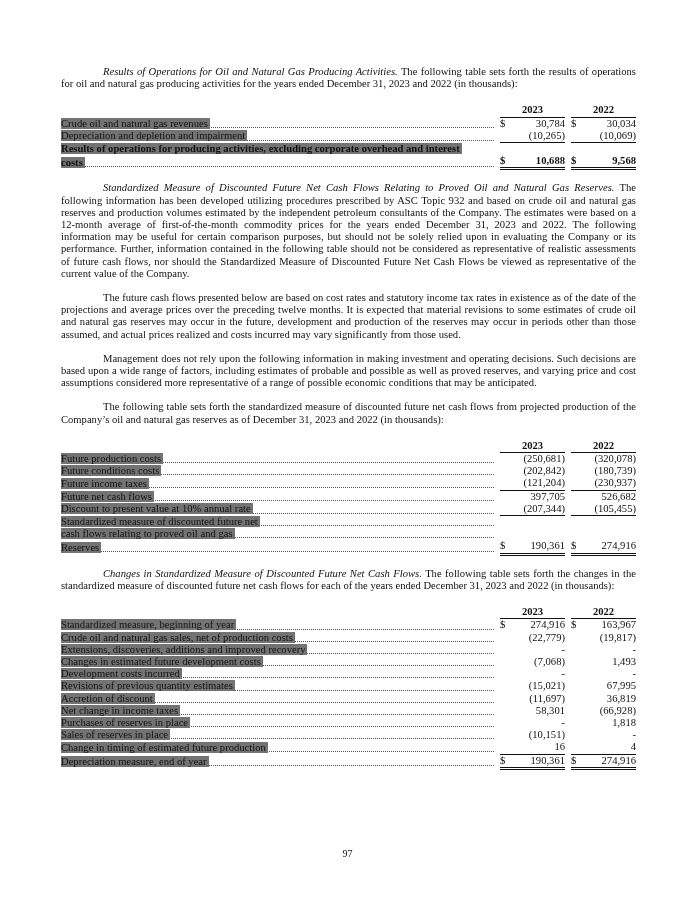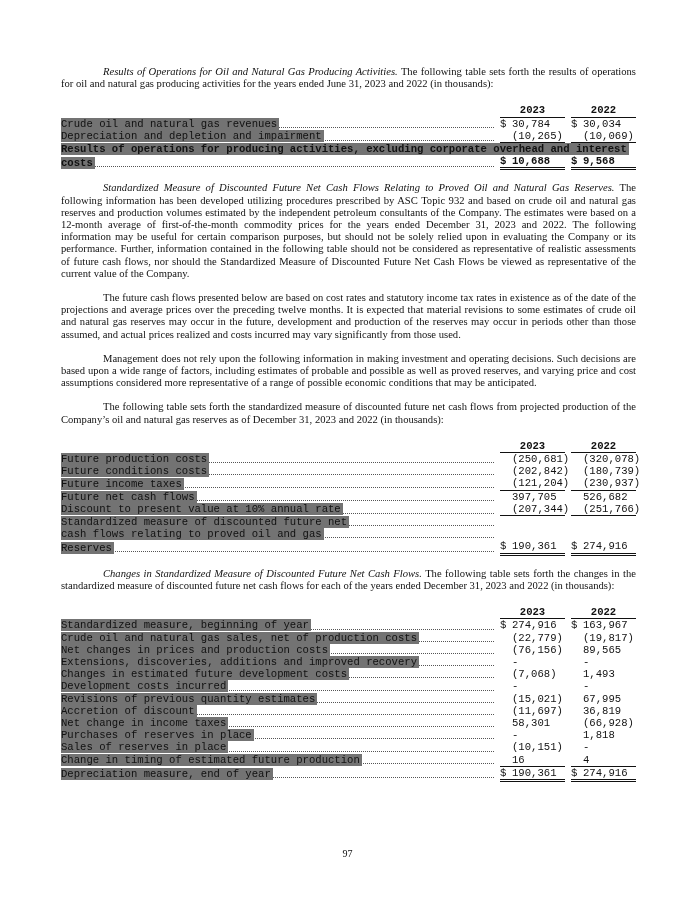--- a/index.html
+++ b/index.html
@@ -6,48 +6,48 @@
   body {
     width: 695px; height: 900px; position: relative; overflow: hidden;
     font-family: "Liberation Serif", "DejaVu Serif", serif;
     color: #111; font-size: 10.6px; line-height: 12.2px;
   }
   .page { position: absolute; left: 61px; top: 66px; width: 575px; }
   p.para { margin: 0; text-align: justify; text-indent: 42px; }
   p.para .lead { font-style: italic; }
   .gap-md { height: 12px; }
 
-  table.fin { width: 575px; border-collapse: collapse; table-layout: fixed; font-family: Liberation Mono, monospace; }
+  table.fin { width: 575px; border-collapse: collapse; table-layout: fixed; }
   table.fin td { padding: 0; height: 12.2px; line-height: 12.2px; white-space: nowrap; vertical-align: bottom; }
   col.c-label { width: 433px; }
   col.c-gap1 { width: 6px; }
   col.c-cur1 { width: 12px; }
   col.c-v1 { width: 53px; }
   col.c-gap2 { width: 6px; }
   col.c-cur2 { width: 12px; }
   col.c-v2 { width: 53px; }
 
   .label { overflow: hidden; position: relative; }
   .label .txt { background: #737373; padding-right: 2px; position: relative; z-index: 1; }
   .label .dots { position: absolute; left: 0; right: 0; bottom: 2px; border-bottom: 1px dotted #555; z-index: 0; }
   .bold { font-weight: bold; }
-  .num { text-align: left; }
+  .num { text-align: right; }
   .cur { text-align: left; }
   th.yr { font-weight: bold; text-align: center; padding: 0; height: 12px; border-bottom: 1px solid #111; }
   .ul td.u { border-bottom: 1px solid #111; }
   .dbl td.u { border-bottom: 3px double #111; }
 
   .pagenum { position: absolute; left: 0; width: 695px; top: 848px; text-align: center; font-size: 10px; }
 </style>
 </head>
 <body>
 
 <div class="page">
 
-  <p class="para"><span class="lead">Results of Operations for Oil and Natural Gas Producing Activities.</span><span> The following table sets forth the results of operations for oil and natural gas producing activities for the years ended June 31, 2023 and 2022 (in thousands):</span></p>
+  <p class="para"><span class="lead">Results of Operations for Oil and Natural Gas Producing Activities.</span><span> The following table sets forth the results of operations for oil and natural gas producing activities for the years ended December 31, 2023 and 2022 (in thousands):</span></p>
   <div class="gap-md"></div>
   <table class="fin" style="margin-top:2px;">
     <colgroup>
         <col class="c-label">
         <col class="c-gap1">
         <col class="c-cur1">
         <col class="c-v1">
         <col class="c-gap2">
         <col class="c-cur2">
         <col class="c-v2">
@@ -158,21 +158,21 @@
       <td class="cur"></td>
           <td class="num">526,682</td>
     </tr>
     <tr class="ul">
       <td class="label"><span class="dots"></span><span class="txt">Discount to present value at 10% annual rate</span></td>
           <td></td>
       <td class="cur u"></td>
           <td class="num u">(207,344)</td>
           <td></td>
       <td class="cur u"></td>
-          <td class="num u">(251,766)</td>
+          <td class="num u">(105,455)</td>
     </tr>
     <tr>
       <td class="label"><span class="dots"></span><span class="txt">Standardized measure of discounted future net</span></td>
           <td></td>
       <td class="cur"></td>
           <td class="num"></td>
           <td></td>
           <td class="cur"></td>
           <td class="num"></td>
     </tr>
@@ -232,29 +232,20 @@
     <tr>
       <td class="label"><span class="dots"></span><span class="txt">Crude oil and natural gas sales, net of production costs</span></td>
           <td></td>
       <td class="cur"></td>
           <td class="num">(22,779)</td>
           <td></td>
       <td class="cur"></td>
           <td class="num">(19,817)</td>
     </tr>
     <tr>
-      <td class="label"><span class="dots"></span><span class="txt">Net changes in prices and production costs</span></td>
-          <td></td>
-      <td class="cur"></td>
-          <td class="num">(76,156)</td>
-          <td></td>
-      <td class="cur"></td>
-          <td class="num">89,565</td>
-    </tr>
-    <tr>
       <td class="label"><span class="dots"></span><span class="txt">Extensions, discoveries, additions and improved recovery</span></td>
           <td></td>
       <td class="cur"></td>
           <td class="num">-</td>
           <td></td>
       <td class="cur"></td>
           <td class="num">-</td>
     </tr>
     <tr>
       <td class="label"><span class="dots"></span><span class="txt">Changes in estimated future development costs</span></td>

